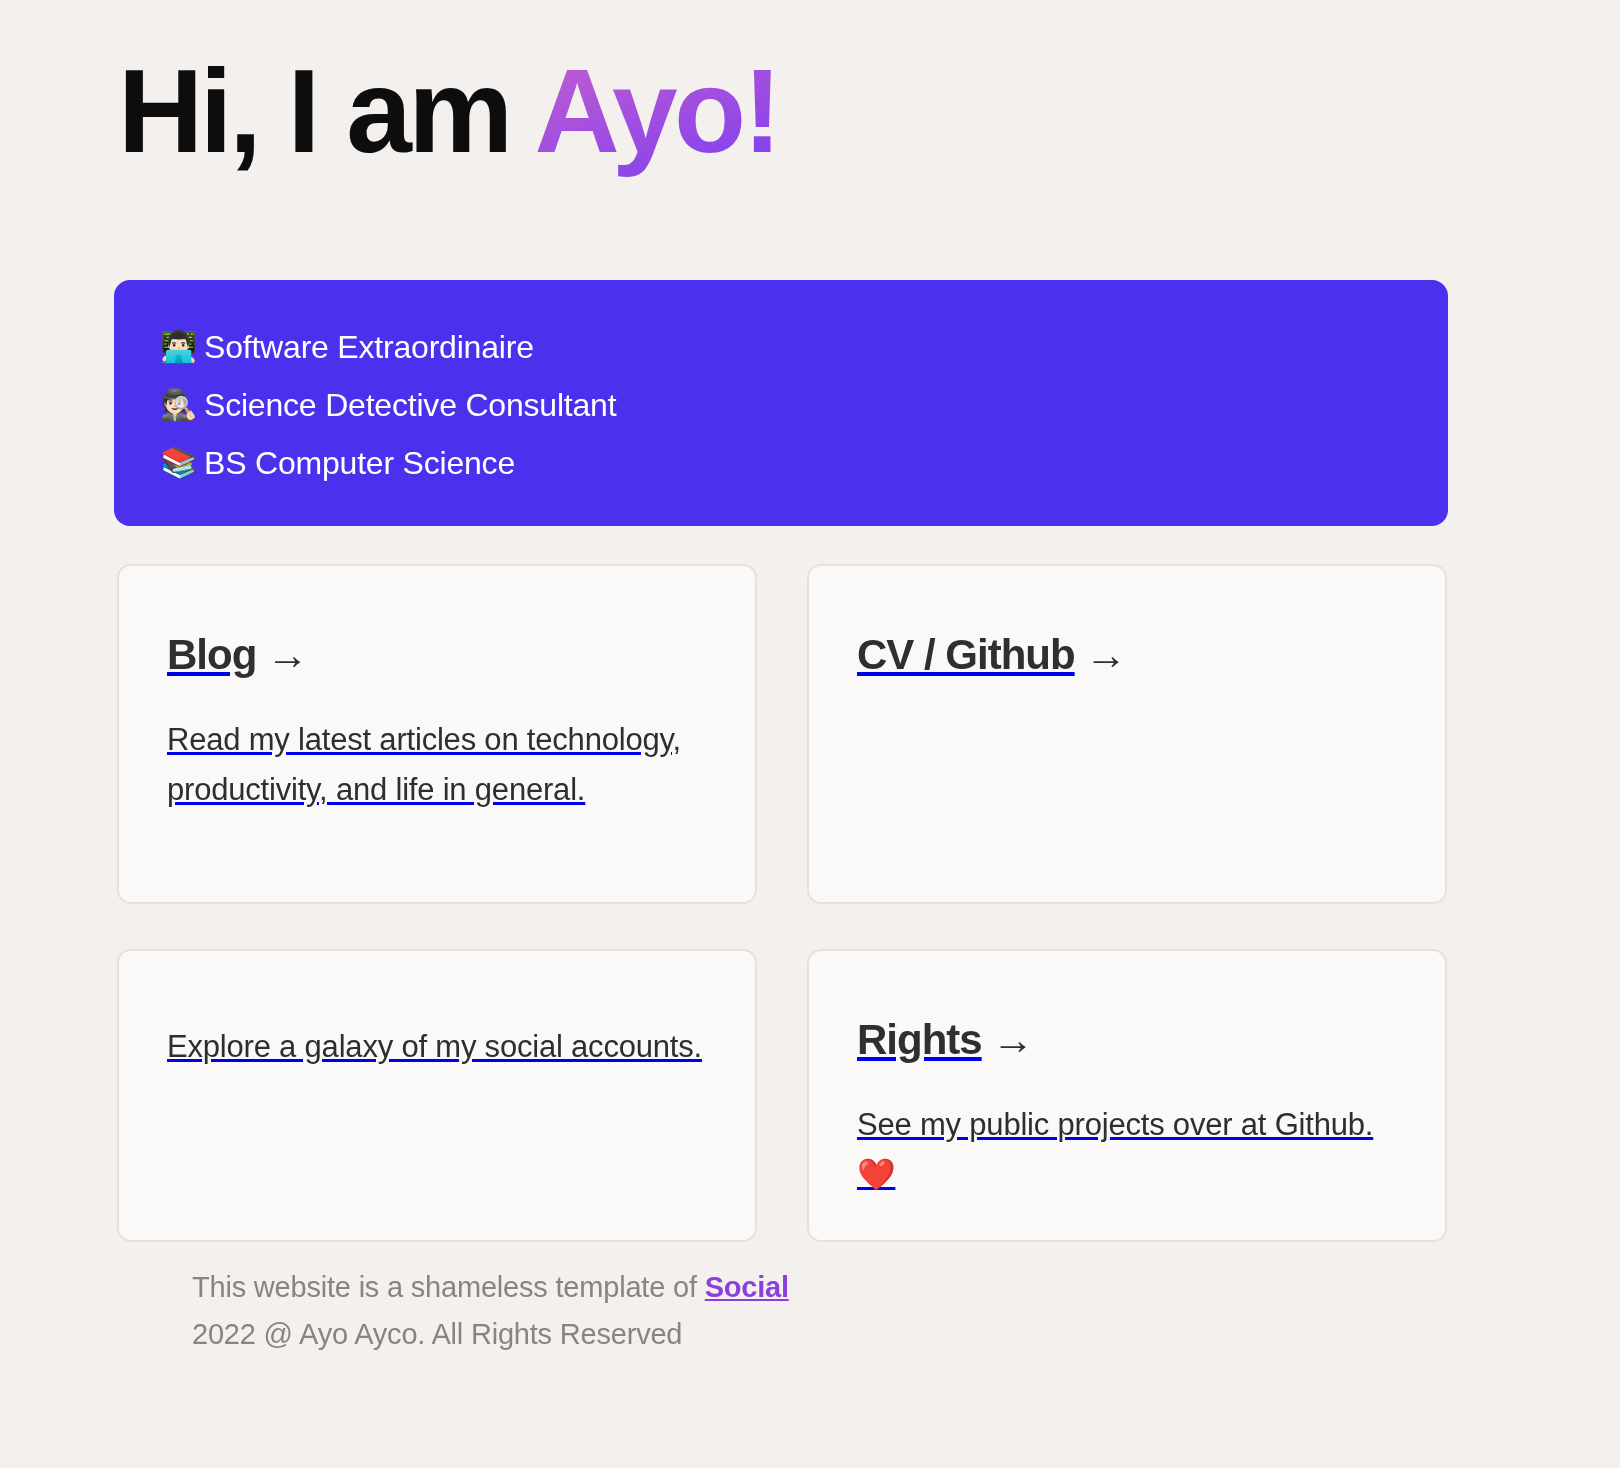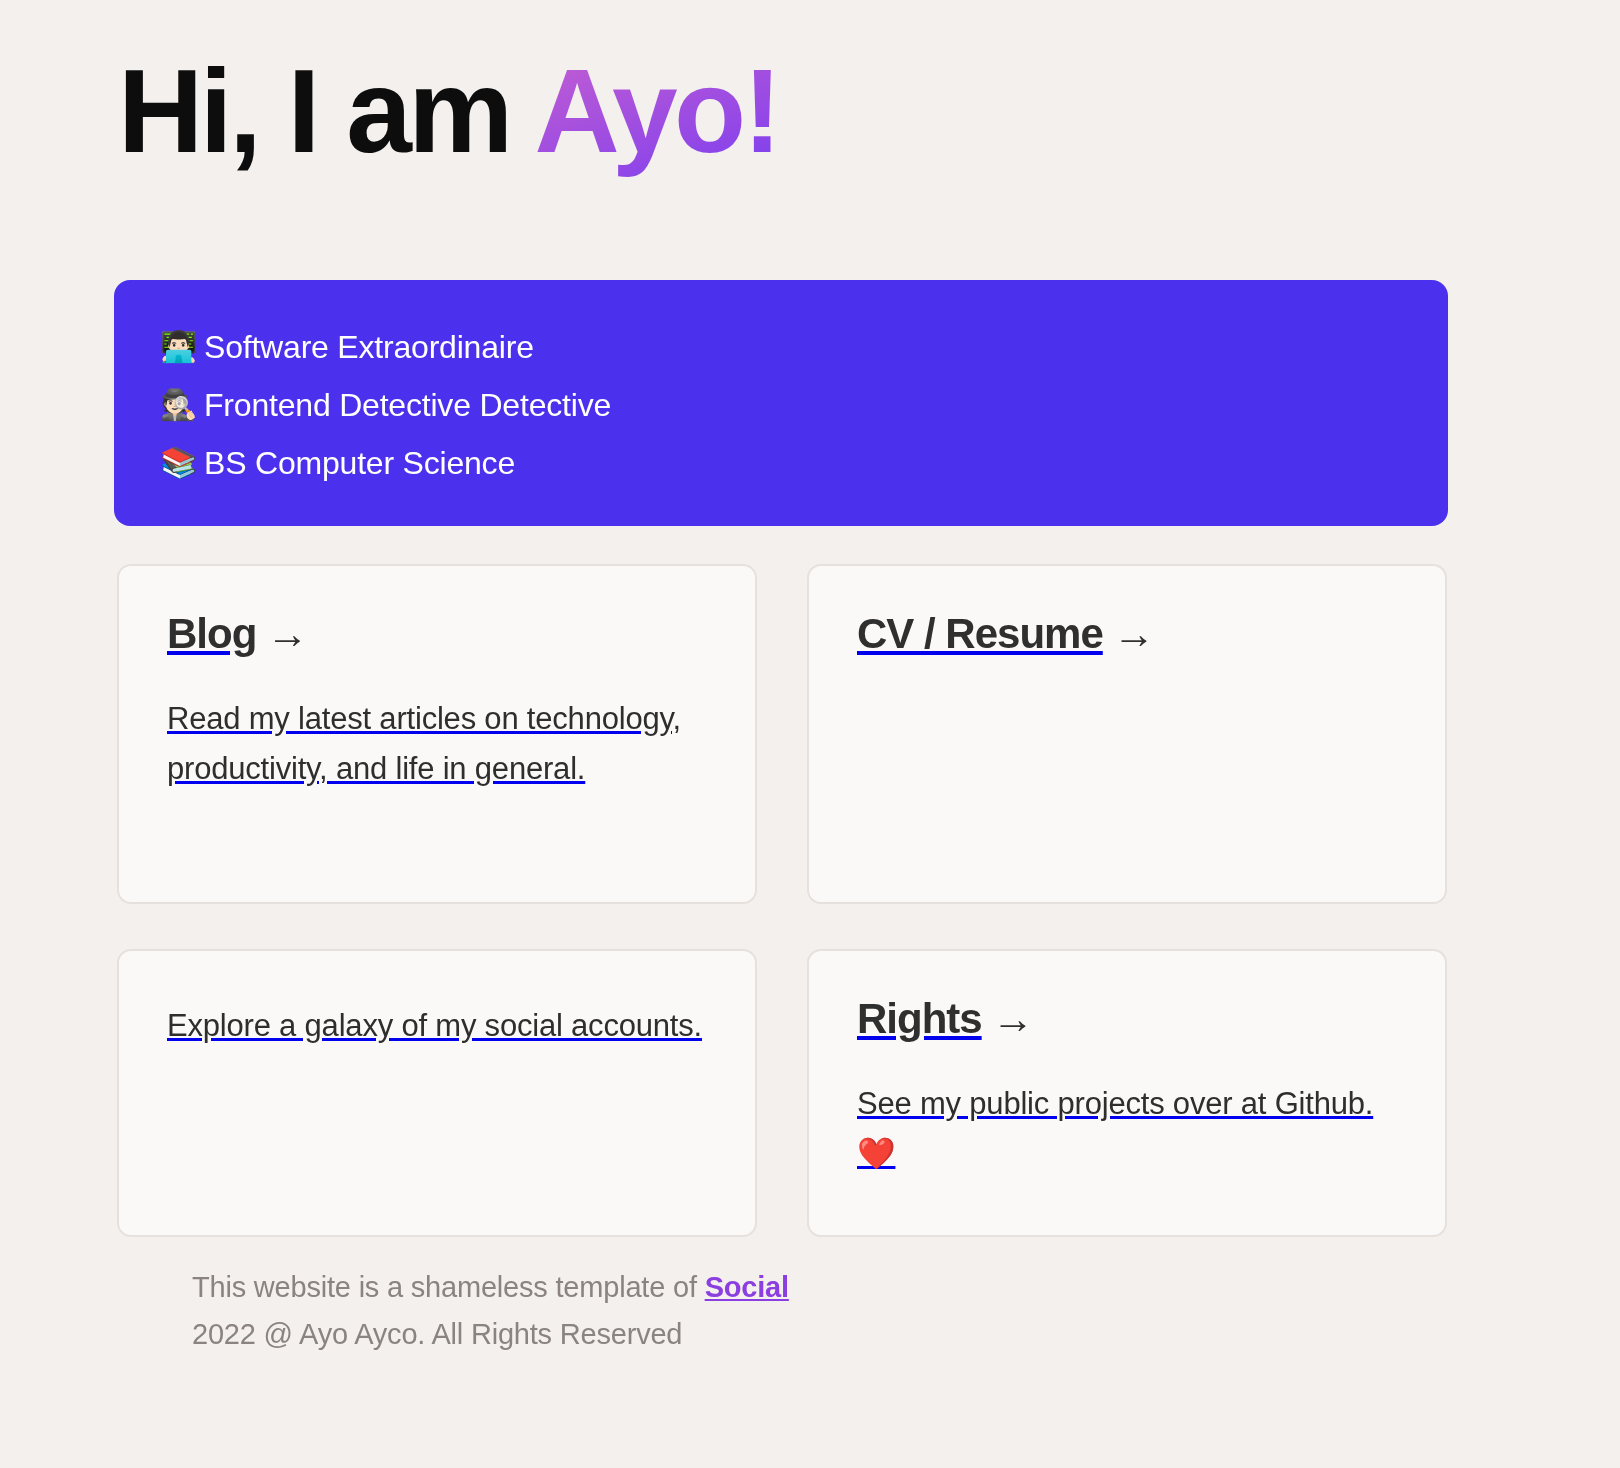--- a/index.html
+++ b/index.html
@@ -76,21 +76,21 @@
     width: 1330px;
     display: grid;
     grid-template-columns: 640px 640px;
     column-gap: 50px;
     row-gap: 45px;
   }
   .link-card {
     background: #faf9f8;
     border: 2px solid #e7e1dd;
     border-radius: 14px;
-    padding: 44px 42px 40px 48px;
+    padding: 65px 42px 40px 48px;
     min-height: 340px;
   }
   .link-card.short { min-height: 288px; }
 
   .card-title {
     font-size: 42px;
     font-weight: 700;
     color: #2f2f2f;
     letter-spacing: -1px;
     margin-bottom: 36px;
@@ -135,40 +135,40 @@
     <span>Hi, I am </span><span class="accent">Ayo!</span>
   </h1>
 
   <section class="facts-panel">
     <div class="fact-row">
       <span class="fact-emoji">👨🏻‍💻</span>
       <span class="fact-label">Software Extraordinaire</span>
     </div>
     <div class="fact-row">
       <span class="fact-emoji">🕵🏻</span>
-      <span class="fact-label">Frontend Detective Detective</span>
+      <span class="fact-label">Science Detective Consultant</span>
     </div>
     <div class="fact-row">
       <span class="fact-emoji">📚</span>
       <span class="fact-label">BS Computer Science</span>
     </div>
   </section>
 
   <div class="card-grid">
 
     <a class="link-card" href="#">
       <div class="card-title">
         <span>Blog</span><span class="arrow-glyph">→</span>
       </div>
       <div class="card-body">Read my latest articles on technology, productivity, and life in general.</div>
     </a>
 
     <a class="link-card" href="#">
       <div class="card-title">
-        <span>CV / Resume</span><span class="arrow-glyph">→</span>
+        <span>CV / Github</span><span class="arrow-glyph">→</span>
       </div>
     </a>
 
     <a class="link-card short" href="#">
       <div class="card-body">Explore a galaxy of my social accounts.</div>
     </a>
 
     <a class="link-card short" href="#">
       <div class="card-title">
         <span>Rights</span><span class="arrow-glyph">→</span>

